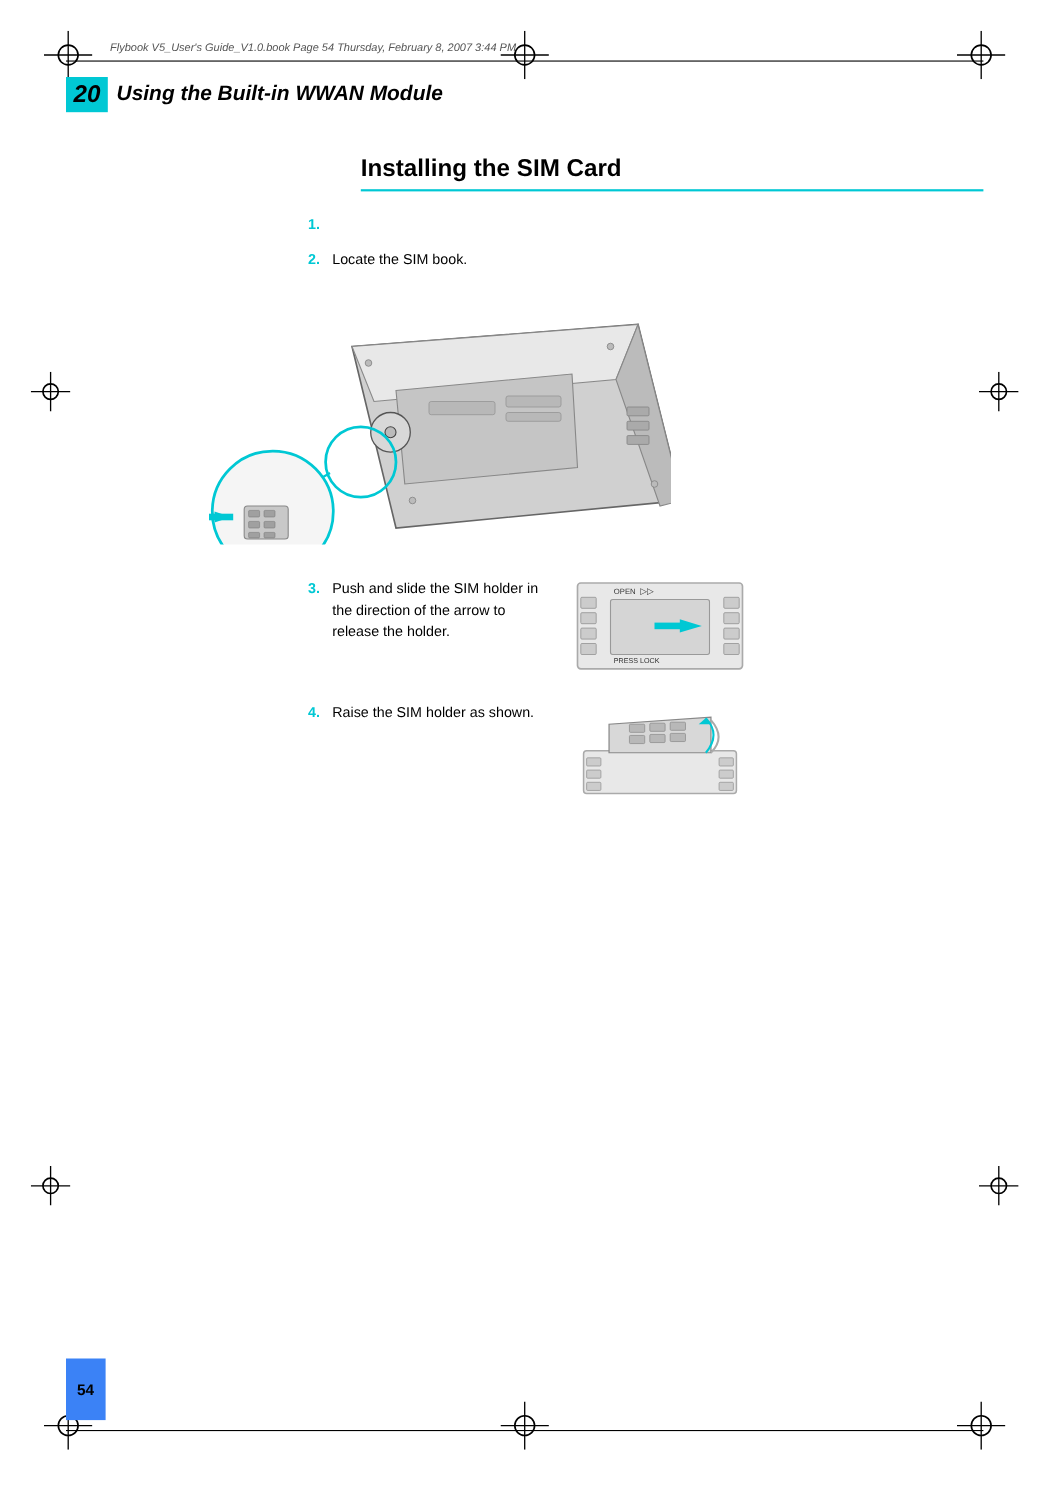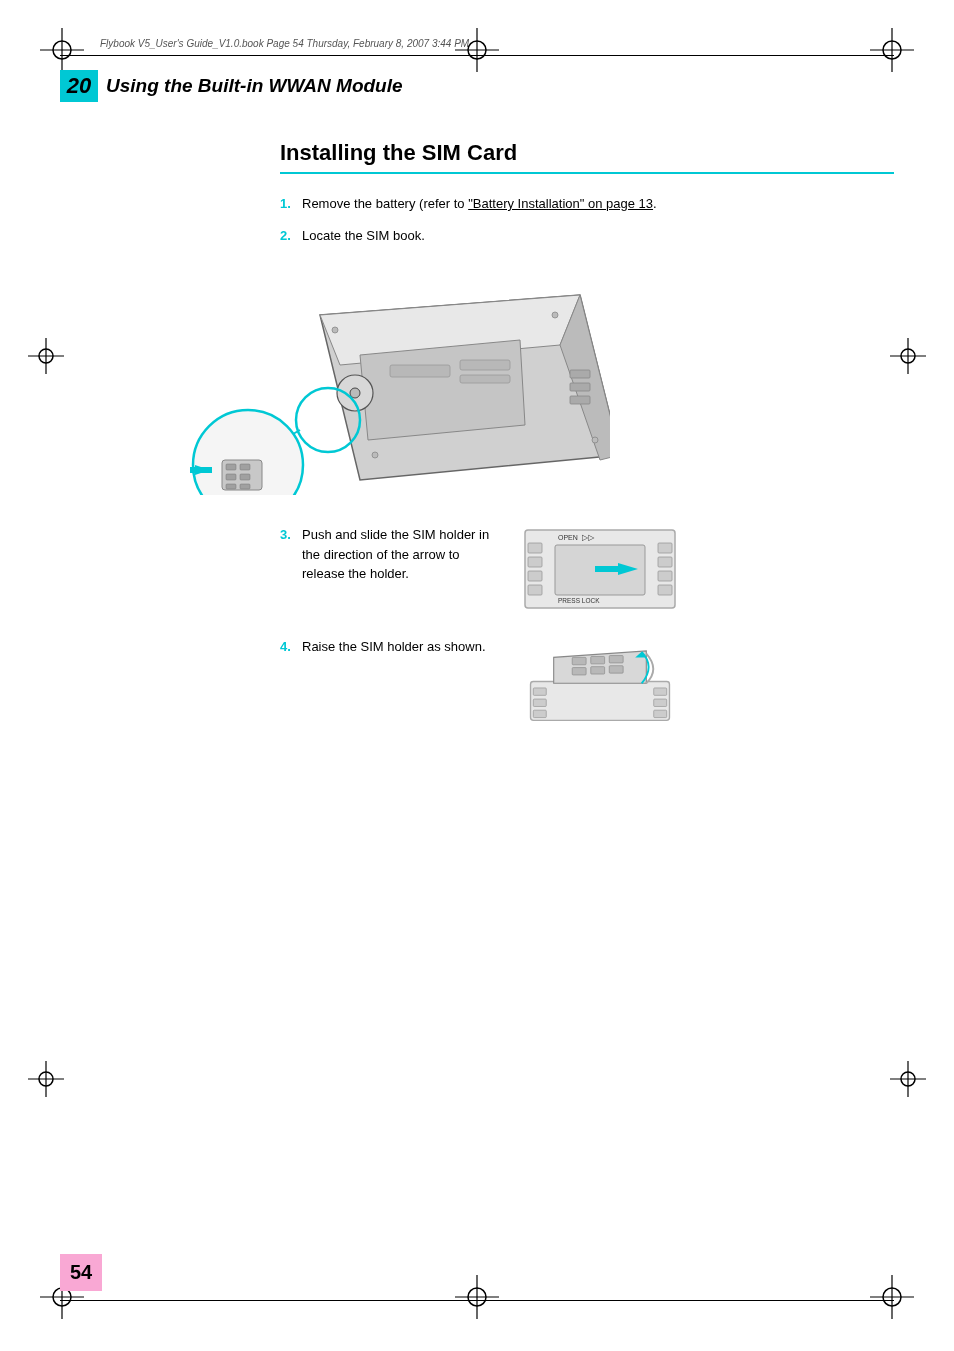--- a/index.html
+++ b/index.html
@@ -81,20 +81,21 @@
     }
 
     
     .section-title {
       font-size: 22px;
       font-weight: bold;
       color: #000;
       border-bottom: 2px solid #00c8d4;
       padding-bottom: 6px;
       margin-bottom: 20px;
+      margin-left: 48px;
     }
 
     
     .step {
       display: flex;
       align-items: flex-start;
       margin-bottom: 12px;
       font-size: 13px;
       line-height: 1.5;
     }
@@ -143,25 +144,25 @@
 
     .step-image-col {
       flex: 0 0 180px;
     }
 
     
     .page-number {
       position: absolute;
       bottom: 60px;
       left: 60px;
-      font-size: 20px;
+      font-size: 14px;
       font-weight: bold;
       color: #000;
-      background: #f9a8d4;
-      padding: 7px 10px;
+      background: #3b82f6;
+      padding: 20px 10px;
     }
 
     
     .footer-bar {
       position: absolute;
       bottom: 50px;
       left: 60px;
       right: 60px;
       height: 1px;
       background: #000;
@@ -266,23 +267,20 @@
       <circle cx="18" cy="18" r="7" fill="none" stroke="#000" stroke-width="1.5"></circle>
     </svg>
   </div>
 
   <div class="main-content">
 
     <div class="section-title">Installing the SIM Card</div>
 
     <div class="step">
       <span class="step-number">1.</span>
-      <span class="step-text">
-        Remove the battery (refer to <span class="step-link">"Battery Installation" on page 13</span>.
-      </span>
     </div>
 
     <div class="step">
       <span class="step-number">2.</span>
       <span class="step-text">Locate the SIM book.</span>
     </div>
 
     <div class="laptop-illustration">
       <svg class="laptop-svg" viewBox="0 0 430 230" xmlns="http://www.w3.org/2000/svg">
 

